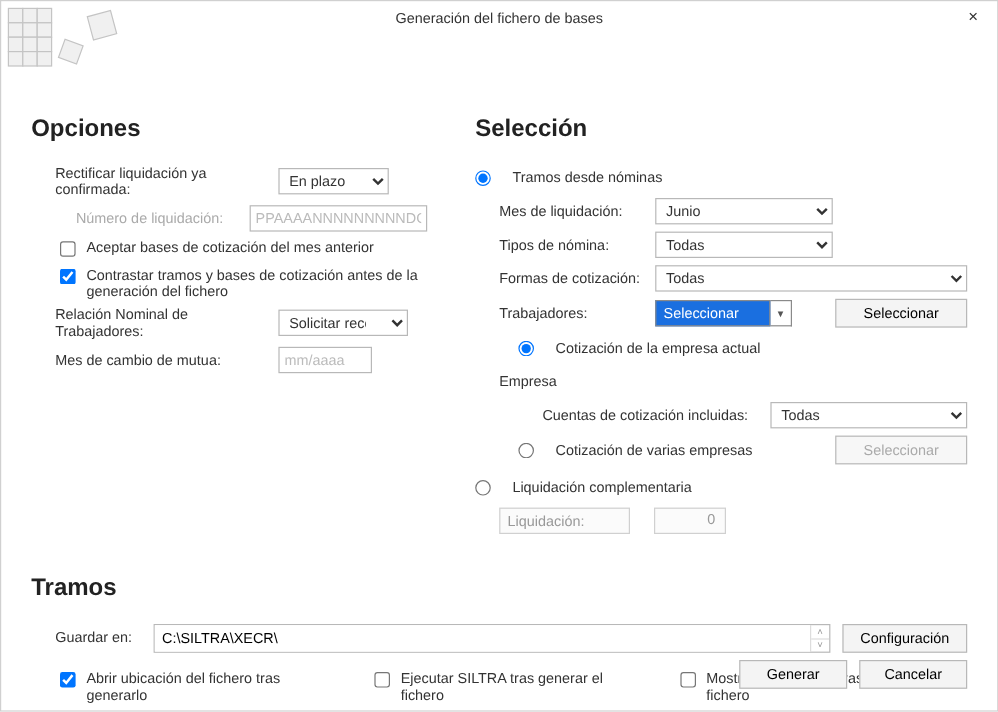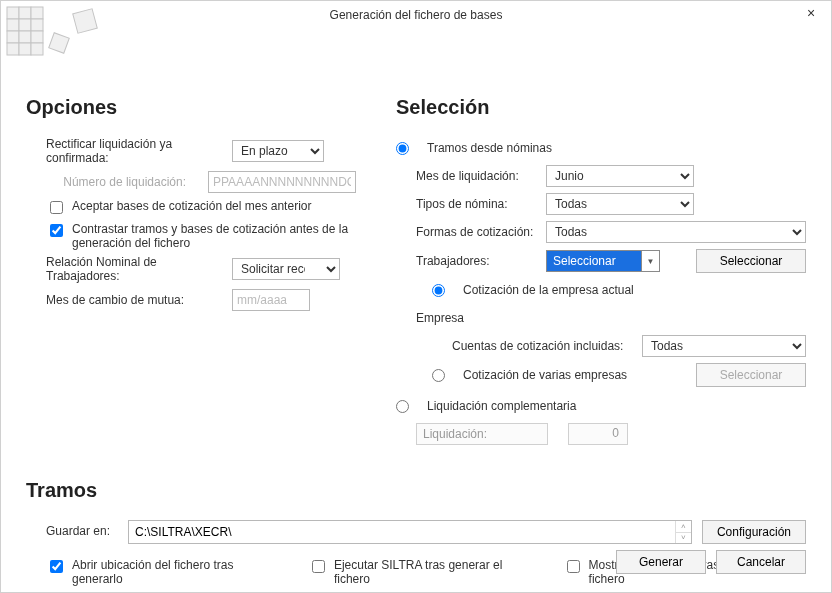--- a/index.html
+++ b/index.html
@@ -126,21 +126,21 @@
     background: #fbfbfb;
     height: 22px;
     text-align: right;
     padding: 2px 8px 2px 4px;
     width: 60px;
     color: #999;
   }
   .ro-label {
     border: 1px solid #d0d0d0;
     background: #fbfbfb;
-    height: 22px; width: 132px;
+    height: 22px; width: 109px;
     display: inline-flex; align-items: center;
     padding: 0 6px;
     color: #999;
   }
 </style>
 </head>
 <body>
 
 <svg class="logo" viewBox="0 0 110 60">
   <g fill="#f0f0f0" stroke="#c4c4c4" stroke-width="1">

